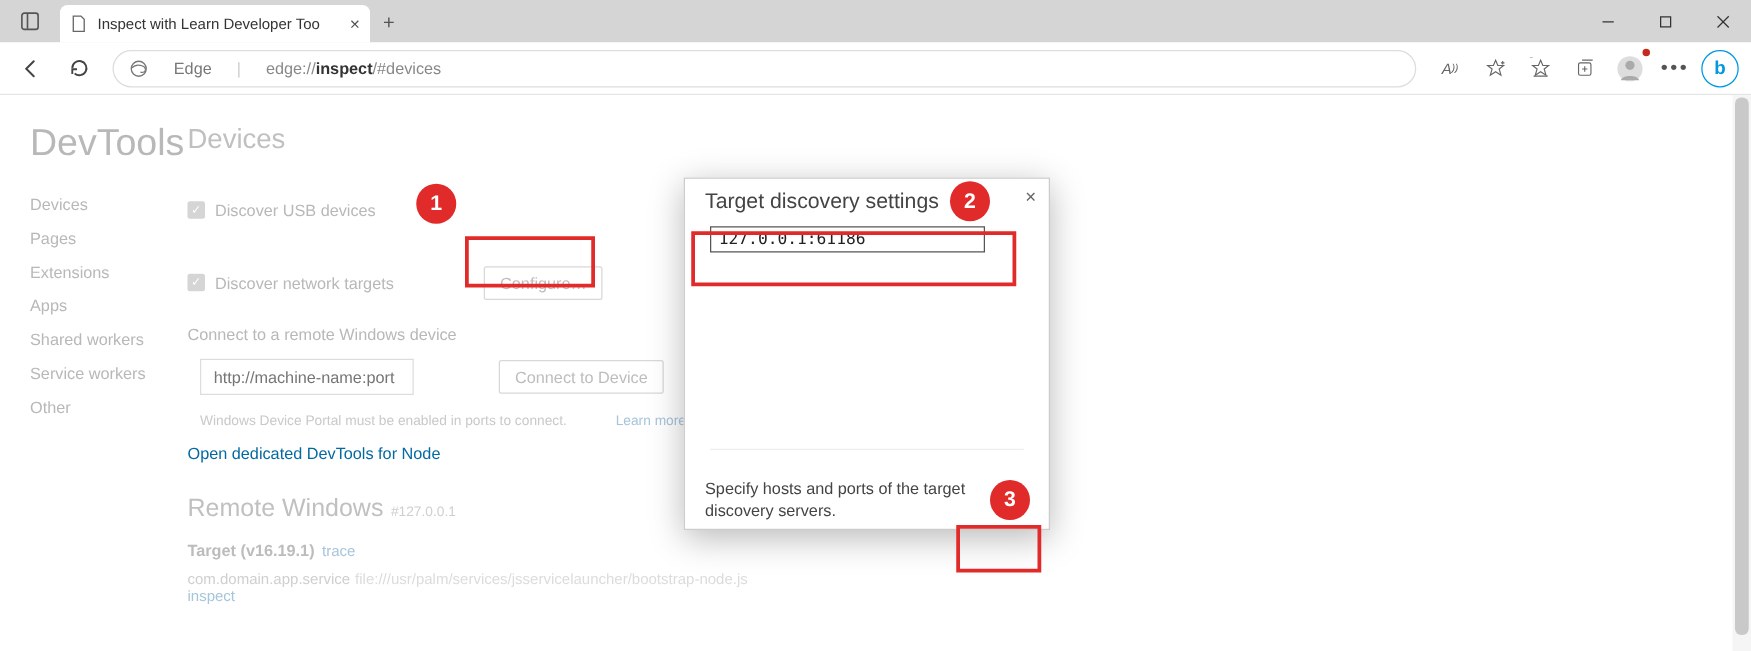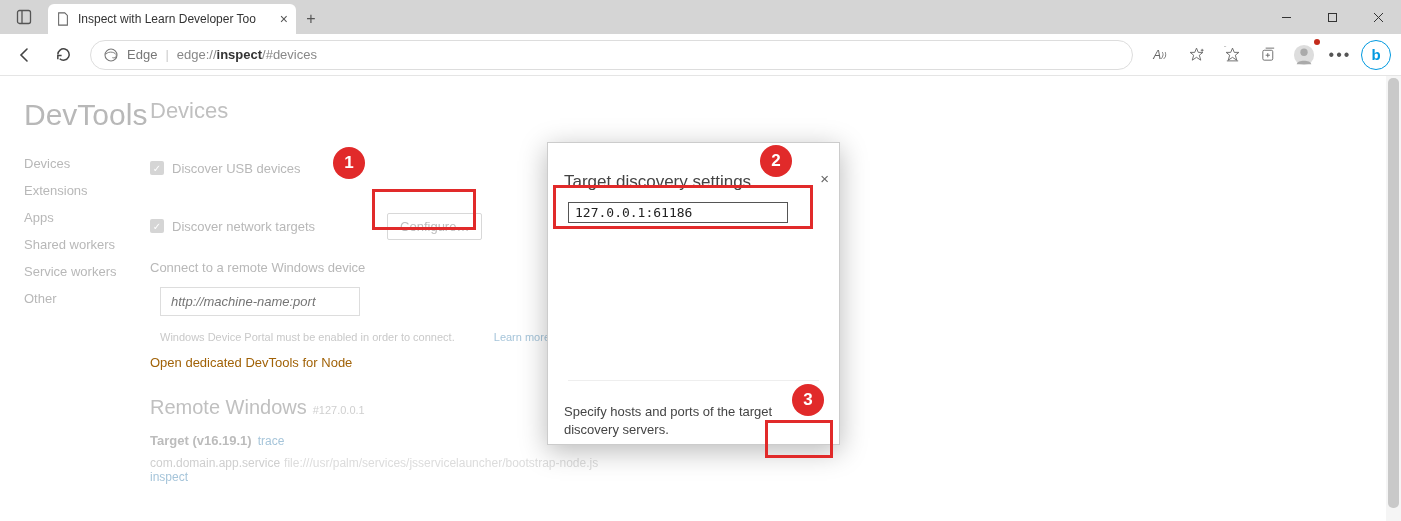--- a/index.html
+++ b/index.html
@@ -10,21 +10,21 @@
   .tab-panel-icon { width: 48px; height: 34px; display: flex; align-items: center; justify-content: center; }
   .tab { width: 248px; height: 30px; background: #fff; border-radius: 6px 6px 0 0; display: flex; align-items: center; padding: 0 8px; gap: 8px; font-size: 12px; color: #333; }
   .tab-close { margin-left: auto; font-size: 14px; color: #555; }
   .newtab { width: 30px; height: 30px; display: flex; align-items: center; justify-content: center; font-size: 16px; color: #555; }
   .window-controls { margin-left: auto; display: flex; }
   .win-btn { width: 46px; height: 34px; display: flex; align-items: center; justify-content: center; font-size: 11px; color: #333; }
 
   
   .toolbar { height: 42px; background: #fff; border-bottom: 1px solid #e5e5e5; display: flex; align-items: center; padding: 0 8px; gap: 4px; }
   .tool-btn { width: 34px; height: 34px; display: flex; align-items: center; justify-content: center; color: #555; border-radius: 4px; }
-  .addrbar { flex: 1; height: 30px; border: 1px solid #ddd; border-radius: 16px; display: flex; align-items: center; padding: 0 12px; font-size: 13px; color: #555; gap: 8px; margin: 0 6px; }
+  .addrbar { flex: 1; height: 30px; border: 1px solid #ddd; border-radius: 16px; display: flex; align-items: center; padding: 0 12px; font-size: 13px; color: #555; gap: 20px; margin: 0 6px; }
   .addr-text { color: #888; }
   .addr-text b { color: #333; font-weight: 600; }
   .right-tools { display: flex; align-items: center; gap: 2px; }
   .avatar-dot { position: relative; }
   .avatar-dot::after { content:""; position:absolute; top:1px; right:1px; width:6px; height:6px; background:#c42b1c; border-radius:50%; }
   .bing { width:30px;height:30px;border-radius:50%;border:1.5px solid #0099e0;display:flex;align-items:center;justify-content:center;color:#0099e0;font-weight:bold;font-size:15px;}
 
   
   .content { display: flex; position: relative; height: calc(521px - 76px); }
   .sidebar { width: 150px; padding: 22px 0 0 24px; font-size: 14px; color: #b8b8b8; }
@@ -32,50 +32,50 @@
   .side-item { padding: 6px 0; font-size: 13px; }
   .side-item.active { color: #b8b8b8; }
 
   .main { padding: 22px 0 0 0; font-size: 13px; color: #b8b8b8; position: relative; flex: 1; }
   .devices-h { font-size: 22px; color: #c0c0c0; margin-bottom: 28px; }
   .row { display: flex; align-items: center; margin-bottom: 14px; gap: 8px; min-height: 32px; }
   .chk { width: 14px; height: 14px; background: #d5d5d5; border-radius: 2px; display: inline-flex; align-items: center; justify-content: center; color: #fff; font-size: 10px; }
   .btn { border: 1px solid #d8d8d8; background: #fff; color: #bdbdbd; padding: 5px 12px; font-size: 13px; border-radius: 2px; }
   .hint { font-size: 11px; color: #c9c9c9; margin: 4px 0 12px; }
   .link { color: #a6c5da; margin-left: 36px; }
-  .open-node { color: #a16207; margin: 10px 0 26px; }
+  .open-node { color: #0369a1; margin: 10px 0 26px; }
   .remote-h { font-size: 20px; color: #c0c0c0; margin-bottom: 14px; }
   .remote-sub { font-size: 11px; color: #cfcfcf; margin-left: 6px; }
   .target { color: #bcbcbc; font-weight: 600; margin-bottom: 8px; }
   .trace { font-weight: 400; color: #a6c5da; margin-left: 6px; font-size: 12px; }
   .svc { color: #cfcfcf; font-size: 12px; }
   .svc-path { color: #dcdcdc; margin-left: 4px; }
   .inspect-link { color: #a6c5da; font-size: 12px; }
 
   
   .note { position: absolute; width: 32px; height: 32px; background: #e12a2a; border-radius: 50%; color: #fff; display: flex; align-items: center; justify-content: center; font-size: 17px; font-weight: 600; z-index: 50; }
   .red-box { position: absolute; border: 3px solid #e12a2a; z-index: 50; }
 
   
   .overlay-strip { position: absolute; left: 560px; top: 198px; width: 261px; height: 22px; background: #ddd; z-index: 9; }
   .dialog { position: absolute; left: 547px; top: 142px; width: 293px; background: #fff; border: 1px solid #ccc; box-shadow: 0 6px 26px rgba(0,0,0,0.28); z-index: 40; }
-  .dlg-header { padding: 8px 16px 10px; font-size: 17px; color: #444; position: relative; margin-top: 21px; }
+  .dlg-header { padding: 8px 16px 10px; font-size: 17px; color: #444; position: relative; }
   .dlg-close { position: absolute; top: 6px; right: 10px; font-size: 15px; color: #666; }
   .dlg-body { padding: 0 20px 10px; }
   .host-input { width: 220px; border: 1px solid #555; padding: 2px 6px; font-size: 13px; color: #222; font-family: monospace; outline: none; }
   .dlg-list { height: 158px; border-bottom: 1px solid #eee; }
   .dlg-foot-text { padding: 12px 16px 6px; font-size: 13px; color: #444; line-height: 1.35; }
   .dlg-foot { display: flex; align-items: center; padding: 8px 16px 16px; }
   .enable-pf { display: flex; align-items: center; gap: 6px; font-size: 13px; color: #333; }
   .enable-pf input { width: 13px; height: 13px; }
   .done-btn { margin-left: auto; border: 1px solid #888; padding: 4px 10px; font-size: 13px; background: #fafafa; color: #333; }
 
   
   .svg { display: block; }
-  input.remote-input { border:1px solid #ddd; padding:6px 10px; font-size:13px; color:#8b5cf6; width:200px;font-style:italic; }
+  input.remote-input { border:1px solid #ddd; padding:6px 10px; font-size:13px; color:#8b5cf6; width:171px; }
 
   
   .fake-scroll { position: absolute; right: 0; top: 76px; bottom: 0; width: 15px; background: #f5f5f5; }
   .fake-thumb { position: absolute; right: 2px; top: 78px; width: 11px; height: 430px; background: #c9c9c9; border-radius: 5px; }
 </style>
 </head>
 <body>
 
 <div class="titlebar">
   <div class="tab-panel-icon">
@@ -170,20 +170,21 @@
     <div class="tool-btn">
         <div class="bing">b</div>
       </div>
   </div>
 </div>
 
 <div class="content">
   <div class="sidebar">
     <div class="dt-title">DevTools</div>
     <div class="side-item active">Devices</div>
+    <div class="side-item">Pages</div>
     <div class="side-item">Extensions</div>
     <div class="side-item">Apps</div>
     <div class="side-item">Shared workers</div>
     <div class="side-item">Service workers</div>
     <div class="side-item">Other</div>
   </div>
 
   <div class="main">
     <div class="devices-h">Devices</div>
 
@@ -194,23 +195,24 @@
 
     <div class="row" style="margin-top:26px;">
       <span class="chk">✓</span>
       <span>Discover network targets</span>
       <button class="btn" style="margin-left:64px">Configure…</button>
     </div>
 
     <div style="margin-top:18px;">Connect to a remote Windows device</div>
     <div class="row" style="margin-top:10px;">
       <input class="remote-input" style="margin-left: 10px;" placeholder="http://machine-name:port">
+      <button class="btn" style="margin-left:60px">Connect to Device</button>
     </div>
     <div class="hint" style="margin-left:10px;">
-      <span>Windows Device Portal must be enabled in order to connect. </span><span class="link">Learn more</span><span> about ena</span>
+      <span>Windows Device Portal must be enabled in ports to connect. </span><span class="link">Learn more</span><span> about ena</span>
     </div>
 
     <div class="open-node">Open dedicated DevTools for Node</div>
 
     <div class="remote-h">
       <span>Remote Windows</span><span class="remote-sub">#127.0.0.1</span>
     </div>
     <div class="target">
       <span>Target (v16.19.1)</span><span class="trace">trace</span>
     </div>

